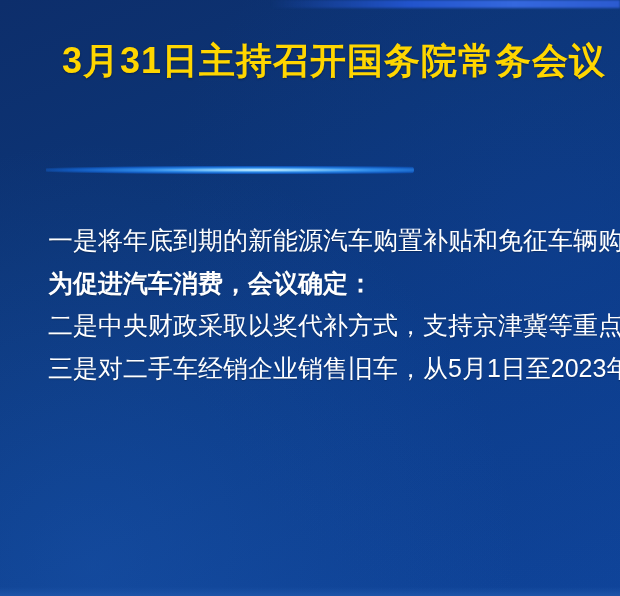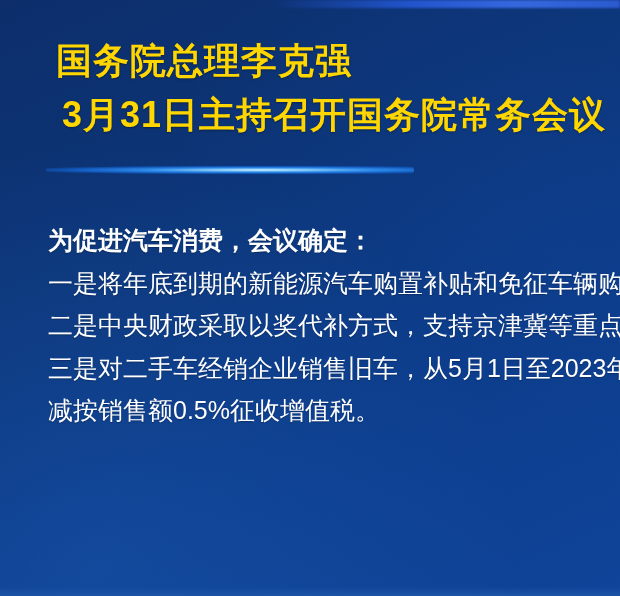--- a/index.html
+++ b/index.html
@@ -86,29 +86,27 @@
   .body-text .line.bold { font-weight: bold; }
 </style>
 </head>
 <body>
 
 <div class="poster">
 
   <div class="streak-top"></div>
 
   <div class="headline">
-    <div class="l1">国务院总理李克强</div>
     <div class="l2">3月31日主持召开国务院常务会议</div>
   </div>
 
   <div class="flare"></div>
 
   <div class="body-text">
+    <div class="line">一是将年底到期的新能源汽车购置补贴和免征车辆购</div>
     <div class="line bold">为促进汽车消费，会议确定：</div>
-    <div class="line">一是将年底到期的新能源汽车购置补贴和免征车辆购</div>
     <div class="line">二是中央财政采取以奖代补方式，支持京津冀等重点地</div>
     <div class="line">三是对二手车经销企业销售旧车，从5月1日至2023年底</div>
-    <div class="line">减按销售额0.5%征收增值税。</div>
   </div>
 
   <div class="bottom-band"></div>
 
 </div>
 
 </body></html>

